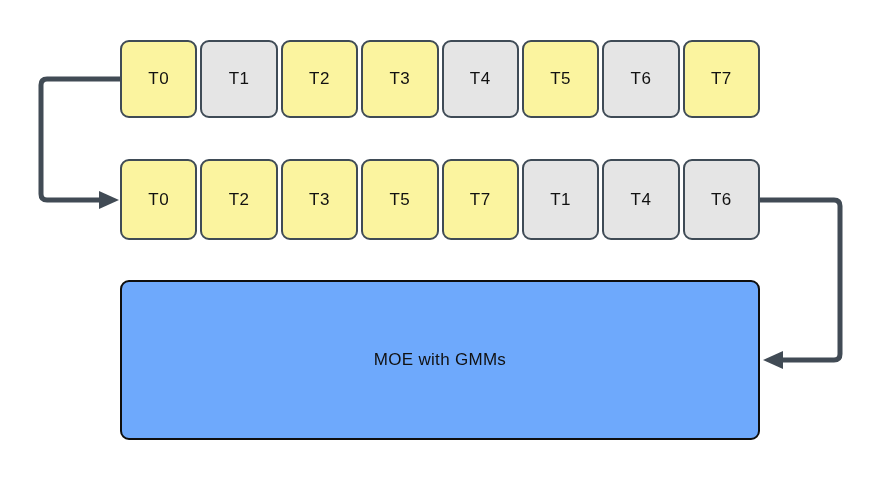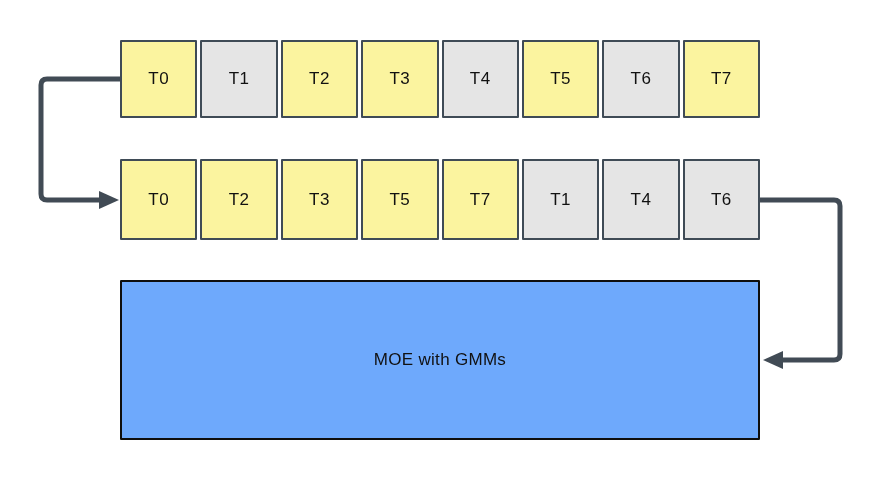--- a/index.html
+++ b/index.html
@@ -16,42 +16,42 @@
     left: 120px;
     width: 640px;
     display: flex;
     gap: 3px;
   }
   #row-input    { top: 40px;  height: 78px; }
   #row-reorder  { top: 159px; height: 81px; }
   .token {
     flex: 1 1 0;
     border: 2px solid #3F4B56;
-    border-radius: 1px;
+    border-radius: 9px;
     display: flex;
     align-items: center;
     justify-content: center;
     box-sizing: border-box;
   }
   .token[data-color="yellow"] { background: #FBF49F; }
   .token[data-color="green"]  { background: #e5e5e5; }
   .token-label {
     font-size: 17px;
     color: #111111;
     letter-spacing: 0.5px;
   }
   #moe-box {
     position: absolute;
     left: 120px;
     top: 280px;
     width: 640px;
     height: 160px;
     background: #6EA9FC;
     border: 2px solid #0E0E0E;
-    border-radius: 1px;
+    border-radius: 9px;
     display: flex;
     align-items: center;
     justify-content: center;
     box-sizing: border-box;
   }
   #moe-label {
     font-size: 17px;
     color: #111111;
     letter-spacing: 0.3px;
   }

